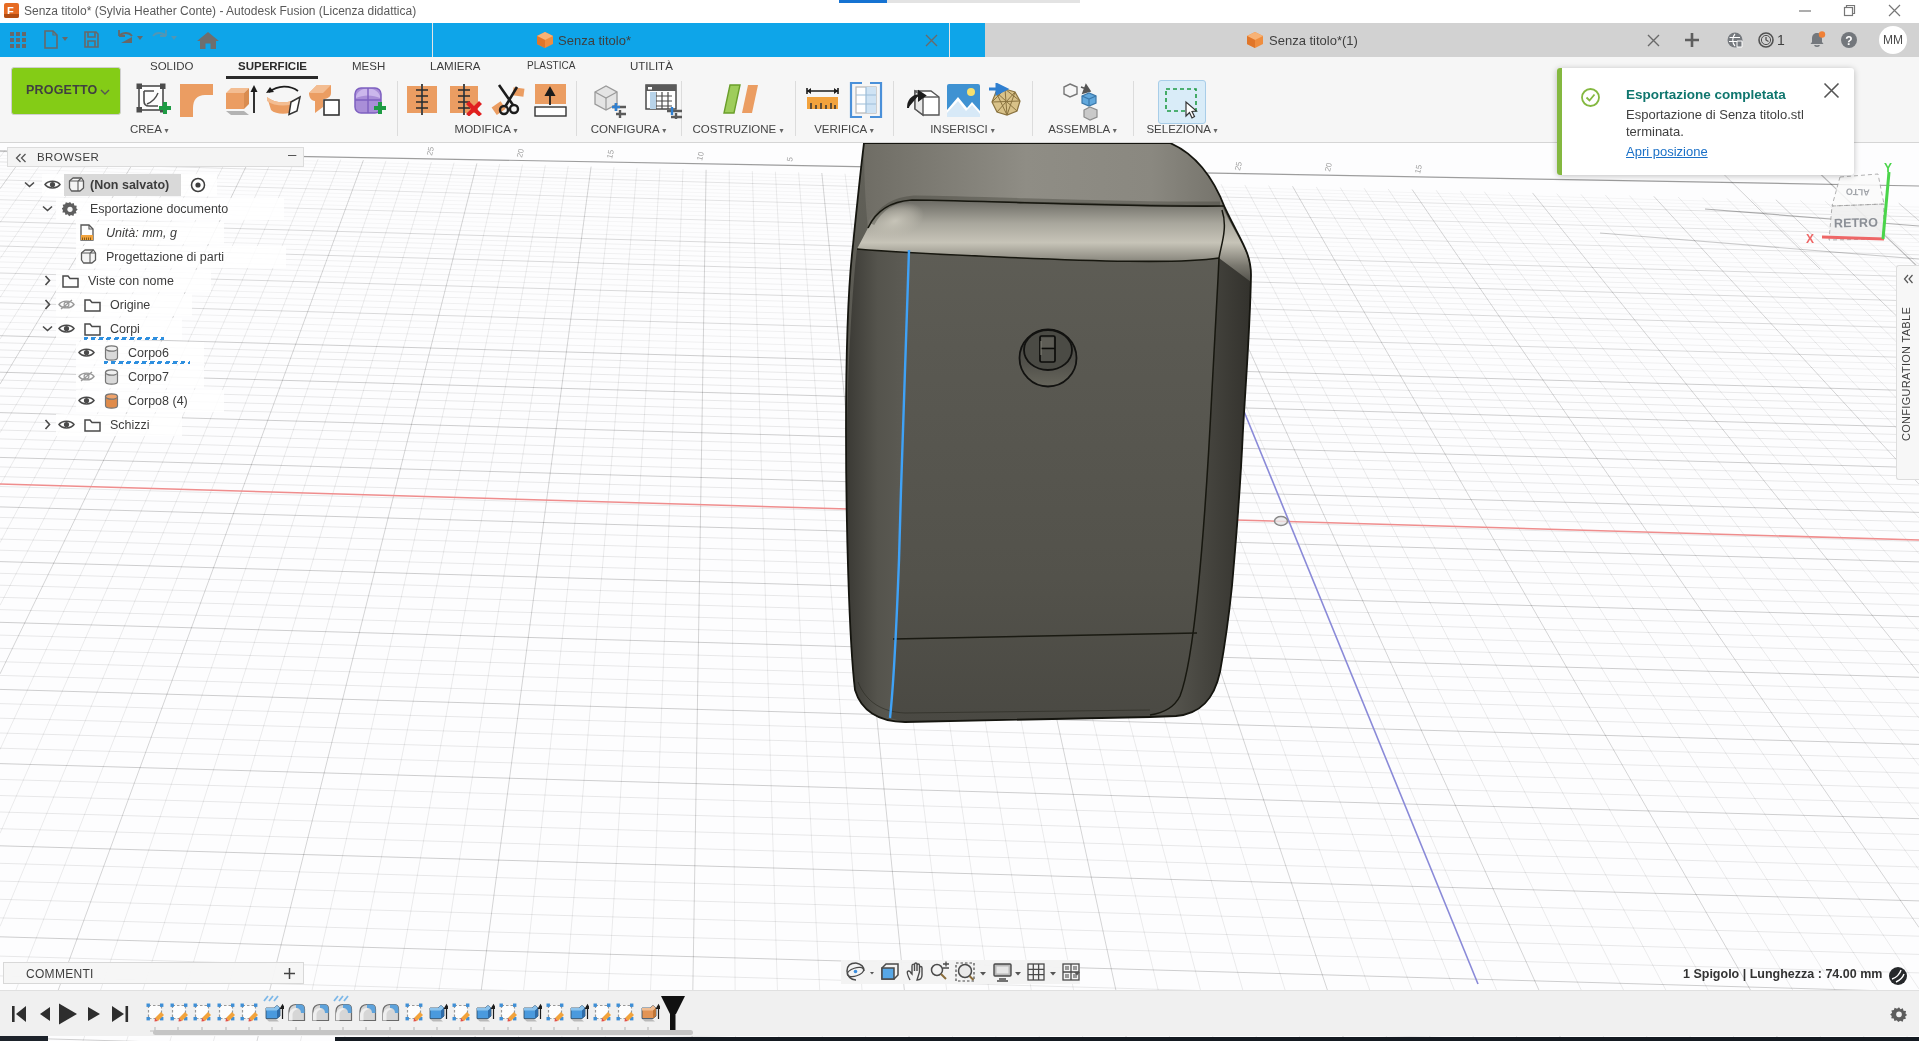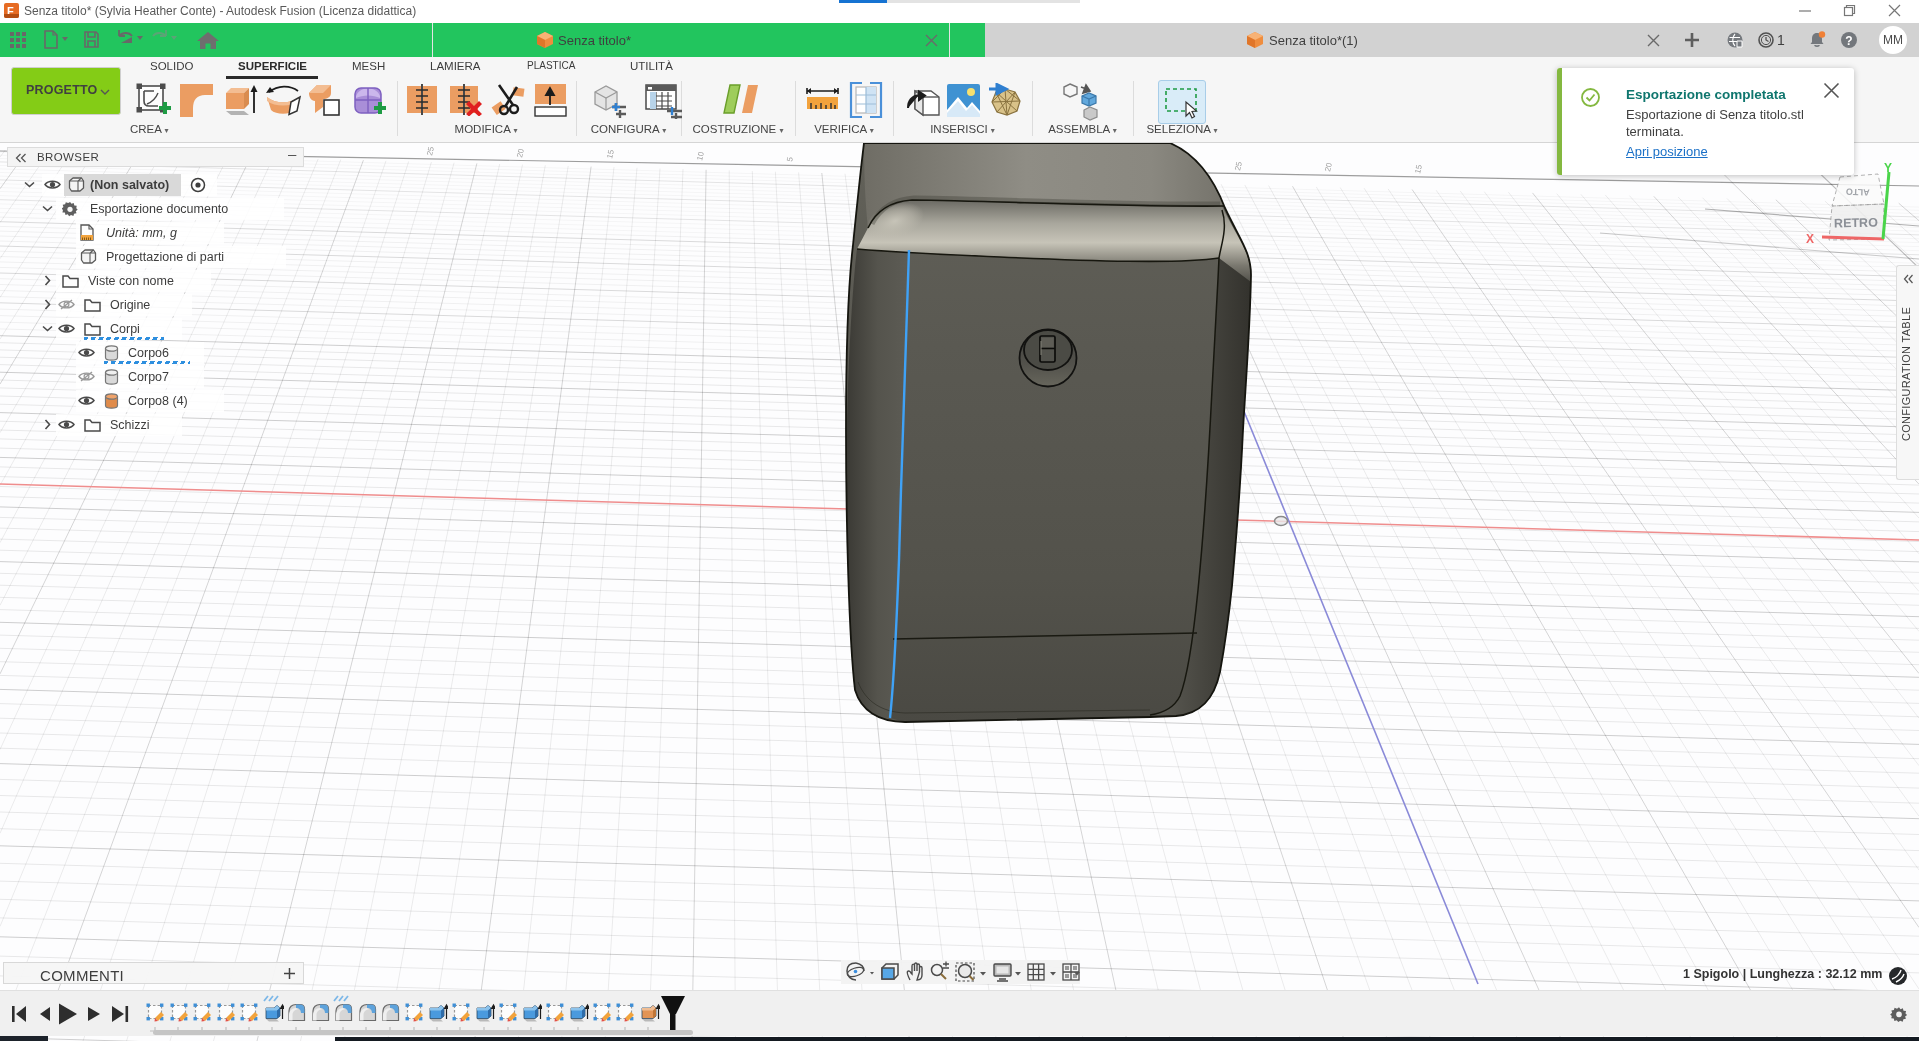--- a/index.html
+++ b/index.html
@@ -171,21 +171,21 @@
     <path d="M19 11 L31 11" stroke="#777" stroke-width="1.2"></path>
     <rect x="64.5" y="7.5" width="8" height="8" fill="none" stroke="#777" stroke-width="1.2"></rect>
     <path d="M66.5 7.5 L66.5 5.5 L74.5 5.5 L74.5 13.5 L72.5 13.5" fill="none" stroke="#777" stroke-width="1.2"></path>
     <path d="M109 5 L120 16 M120 5 L109 16" stroke="#777" stroke-width="1.2"></path>
   </svg>
 
   <div class="abs" style="left:839px;top:0;width:241px;height:3px;background:#e3e3e3;"></div>
   <div class="abs" style="left:839px;top:0;width:48px;height:3px;background:#1673d2;"></div>
 </div>
 
-<div class="abs" style="left:0;top:23px;width:1919px;height:34px;background:#22c55e;">
+<div class="abs" style="left:0;top:23px;width:1919px;height:34px;background:#0ea5e9;">
   <div class="abs" style="left:985px;top:0;width:934px;height:34px;background:#d2d2d2;"></div>
 
   <svg class="abs" style="left:0;top:0" width="430" height="34">
     <g fill="#686868">
       <g transform="translate(10,9)">
           <rect width="4" height="4"></rect>
           <rect x="6" width="4" height="4"></rect>
           <rect x="12" width="4" height="4"></rect>
           <rect y="6" width="4" height="4"></rect>
           <rect x="6" y="6" width="4" height="4"></rect>
@@ -587,21 +587,21 @@
       <path d="M1 6.5 C4 2 13 2 16 6.5 C13 11 4 11 1 6.5 Z" fill="none" stroke="#4a4a4a" stroke-width="1.5"></path>
       <circle cx="8.5" cy="6.5" r="2.6" fill="#4a4a4a"></circle>
     </svg>
 <svg class="abs" style="left:84px;top:417px" width="17" height="15">
       <path d="M1 3 L6 3 L8 5.5 L16 5.5 L16 14 L1 14 Z" fill="#fdfdfd" stroke="#4a4a4a" stroke-width="1.5"></path>
     </svg>
 <div class="abs" style="left:110px;top:418px;font-size:12.5px;color:#3d3d3d;white-space:nowrap;">Schizzi</div>
 </div>
 
 <div class="abs" style="left:3px;top:962px;width:301px;height:22px;background:rgba(246,246,246,0.95);border:1px solid #d8d8d8;box-sizing:border-box;">
-  <div class="abs" style="left:36px;top:4px;font-size:15px;color:#3e3e3e;letter-spacing:0.3px;">COMMENTI</div>
+  <div class="abs" style="left:22px;top:4px;font-size:12px;color:#3e3e3e;letter-spacing:0.3px;">COMMENTI</div>
   <svg class="abs" style="left:279px;top:4px" width="13" height="13">
       <path d="M6.5 1 L6.5 12 M1 6.5 L12 6.5" stroke="#444" stroke-width="1.5"></path>
     </svg>
 </div>
 
 <div class="abs" style="left:841px;top:960px;width:239px;height:24px;background:rgba(243,243,243,0.97);"></div>
 <svg class="abs" style="left:841px;top:960px" width="239" height="24">
 
   <g transform="translate(5,2)" fill="none" stroke="#4a4a4a" stroke-width="1.5">
     <path d="M10 1 C4 1 1 4 1 9 C1 14 5 18 10 18"></path>
@@ -657,21 +657,21 @@
   <path d="M234 12 L240 12 L237 15.5 Z" fill="#555" transform="translate(-1,0)"></path>
 </svg>
 
 <div class="abs" style="left:1896px;top:265px;width:23px;height:215px;background:#f7f7f7;border:1px solid #ddd;border-right:none;border-radius:3px 0 0 3px;box-sizing:border-box;">
   <svg class="abs" style="left:6px;top:8px" width="11" height="10">
       <path d="M5 1 L1.5 5 L5 9 M9.5 1 L6 5 L9.5 9" fill="none" stroke="#555" stroke-width="1.2"></path>
     </svg>
   <div class="abs" style="left:3px;top:175px;font-size:11px;color:#3e3e3e;white-space:nowrap;transform:rotate(-90deg);transform-origin:0 0;letter-spacing:0.3px;">CONFIGURATION TABLE</div>
 </div>
 
-<div class="abs" style="left:1683px;top:967px;font-size:12.5px;font-weight:bold;color:#333;">1 Spigolo | Lunghezza : 32.12 mm</div>
+<div class="abs" style="left:1683px;top:967px;font-size:12.5px;font-weight:bold;color:#333;">1 Spigolo | Lunghezza : 74.00 mm</div>
 <svg class="abs" style="left:1888px;top:966px" width="20" height="20">
   <circle cx="10" cy="10" r="9" fill="#26282b"></circle>
   <path d="M4 13 C8 12 12 8 13 4 M8 16 C12 14 15 11 16 8" stroke="#fff" stroke-width="1.4" fill="none"></path>
 </svg>
 <div class="abs" style="left:0;top:990px;width:1919px;height:46px;background:#f0f0f0;border-top:1px solid #e0e0e0;box-sizing:border-box;"></div>
 <svg class="abs" style="left:0px;top:1000px" width="140" height="30">
 <g fill="#2e2e2e">
 <rect x="12" y="6" width="2.6" height="16"></rect>
 <path d="M26 6 L16 14 L26 22 Z"></path>
 <path d="M50 7 L40 14 L50 21 Z"></path>

